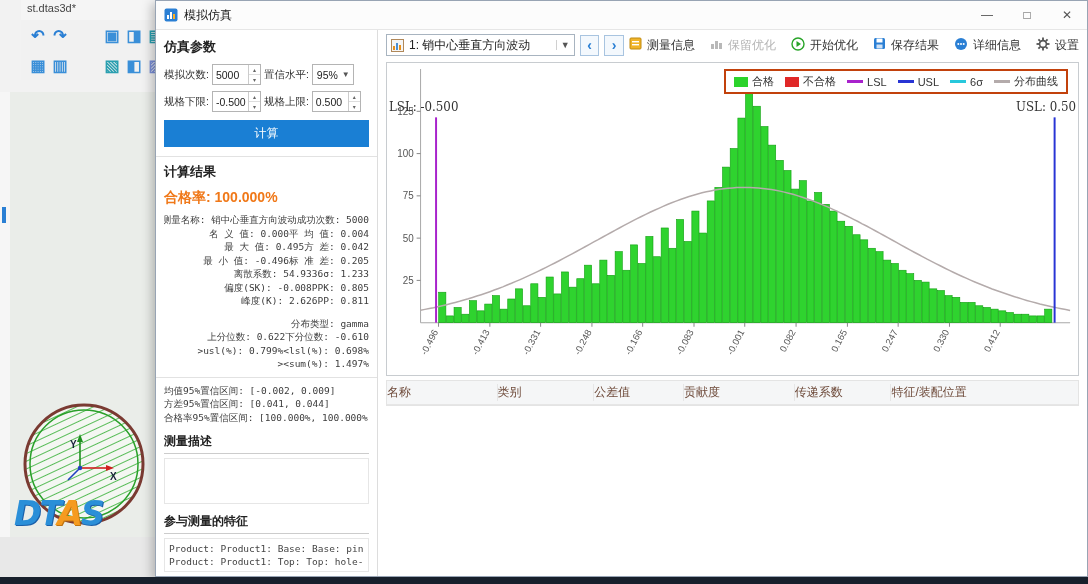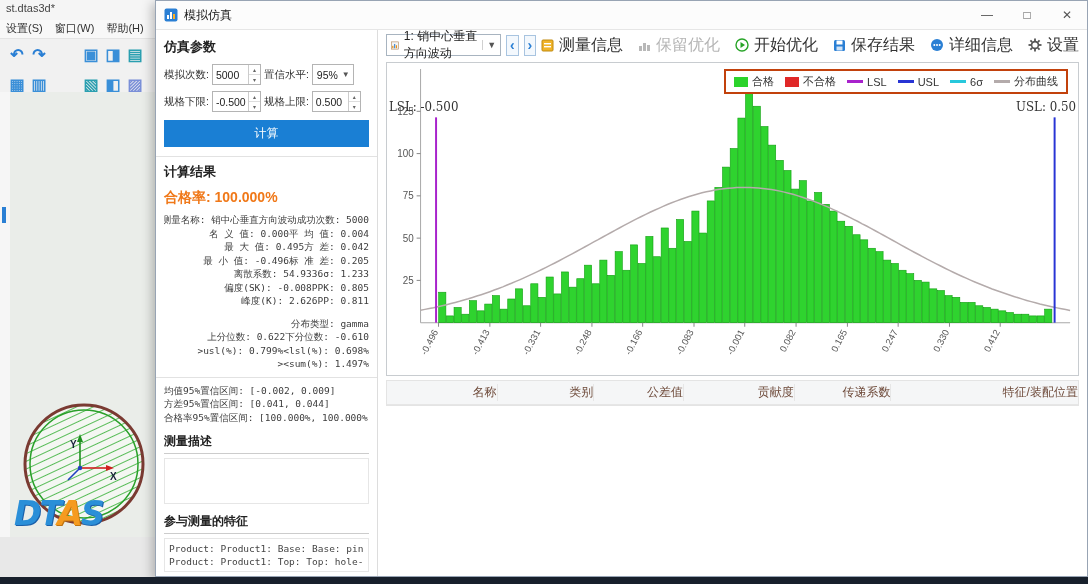--- a/index.html
+++ b/index.html
@@ -1,19 +1,19 @@
 <!DOCTYPE html>
 <html><head>
 <meta charset="utf-8">
 <style>
   html,body{margin:0;padding:0;font-family:"Liberation Sans",sans-serif;}
   #screen{position:relative;width:1088px;height:584px;background:#e8e8e8;overflow:hidden;}
 
   
-  #bgwin{position:absolute;left:0;top:0;width:160px;height:537px;background:#f2f2f2;}
+  #bgwin{position:absolute;left:0;top:0;width:160px;height:537px;background:#f2f2f2;padding-left:21px;}
   .bg-title{height:18px;font-size:11px;color:#444;padding:2px 0 0 6px;background:#f5f5f5;white-space:nowrap;}
   .bg-menu{height:17px;font-size:11px;color:#333;display:flex;gap:12px;padding:1px 0 0 6px;background:#f8f8f8;border-bottom:1px solid #e4e4e4;white-space:nowrap;}
   .bg-toolbar{display:flex;align-items:center;padding:2px 2px 2px 6px;background:#f1f1f1;height:26px;}
   .tbi{width:22px;height:22px;display:flex;align-items:center;justify-content:center;font-size:16px;font-weight:bold;}
   .viewport{position:absolute;top:92px;left:10px;right:0;bottom:0;background:#eaede9;}
   .left-strip{position:absolute;top:92px;left:0;width:10px;bottom:0;background:#f6f6f6;border-right:1px solid #ddd;}
   .strip-tick{position:absolute;top:115px;left:2px;width:4px;height:16px;background:#2a7fd4;}
   .part-svg{position:absolute;left:6px;top:304px;}
   .logo{position:absolute;left:4px;bottom:4px;font-size:33px;font-weight:bold;font-style:italic;letter-spacing:-2px;color:#2a8fd8;text-shadow:1px 1px 0 #1a5fa8;font-family:"DejaVu Sans",sans-serif;}
   .logo .logo-a{color:#f59b20;text-shadow:1px 1px 0 #c07410;}
@@ -52,50 +52,45 @@
   .features-box{border:1px solid #e6e6e6;background:#fff;margin-top:4px;padding:3px 4px;font-family:"DejaVu Sans Mono",monospace;font-size:9.5px;color:#444;line-height:13px;}
   .feature-line{white-space:nowrap;overflow:hidden;}
 
   
   .right-panel{flex:1;display:flex;flex-direction:column;min-width:0;background:#fff;}
   .chart-toolbar{height:30px;flex:0 0 30px;display:flex;align-items:center;padding:0 8px;gap:5px;}
   .measure-combo{width:202px;height:22px;border:1px solid #a8b4c0;display:flex;align-items:center;padding:8px 4px;gap:5px;background:#fff;font-size:12px;color:#222;box-sizing:border-box;}
   .measure-combo .caret{margin-left:auto;border-left:1px solid #d0d0d0;padding-left:4px;font-size:9px;color:#555;}
   .nav-btn{width:21px;height:21px;border:1px solid #a8c4e0;background:#f3f8fd;color:#2a7fd4;font-weight:bold;display:flex;align-items:center;justify-content:center;font-size:14px;box-sizing:border-box;}
   .toolbar-actions{margin-left:auto;display:flex;gap:15px;align-items:center;}
-  .action-btn{display:flex;align-items:center;gap:5px;font-size:16px;color:#333;white-space:nowrap;}
+  .action-btn{display:flex;gap:5px;font-size:12px;color:#333;white-space:nowrap;}
   .action-btn.disabled{color:#b5b5b5;}
   .chart-wrap{margin:2px 8px 0;position:relative;border:1px solid #c8ccd0;height:312px;background:#fff;flex:0 0 312px;}
   .legend{position:absolute;top:6px;right:10px;display:flex;gap:11px;align-items:center;border:2px solid #c2410c;padding:3px 8px;background:#fff;font-size:11px;color:#333;z-index:2;}
   .legend-item{display:flex;align-items:center;gap:4px;}
   .legend-swatch-rect{width:14px;height:10px;}
   .legend-swatch-line{width:16px;height:3px;}
   #chart-svg{position:absolute;left:0;top:0;width:100%;height:100%;}
   .result-table{margin:4px 8px 0;border:1px solid #e4e4e4;font-size:12px;}
   .tbl-header{display:flex;background:#f5f6f7;height:23px;align-items:center;color:#6e4a3a;border-bottom:1px solid #e6e6e6;}
   .tbl-row{display:flex;height:26px;align-items:center;color:#555;background:#fff;}
-  .tbl-cell{text-align:right;box-sizing:border-box;white-space:nowrap;overflow:hidden;}
+  .tbl-cell{text-align:left;box-sizing:border-box;white-space:nowrap;overflow:hidden;}
   .tbl-hcell{border-right:1px solid #e6e6e6;}
   .tbl-hcell:last-child{border-right:none;}
   .tbl-link{color:#4a7fd4;}
 
   #bottombar{position:absolute;left:0;bottom:0;width:100%;height:7px;background:#18202c;}
 </style>
 </head>
 <body>
 
 <div id="screen">
 
   <div id="bgwin">
     <div class="bg-title">st.dtas3d*</div>
-    <div class="bg-menu">
-      <span>设置(S)</span>
-      <span>窗口(W)</span>
-      <span>帮助(H)</span>
-    </div>
     <div class="bg-toolbar">
         <span class="tbi" style="color: rgb(42, 127, 212);">↶</span>
         <span class="tbi" style="color: rgb(42, 127, 212);">↷</span>
         <span class="tbi" style="color: rgb(58, 143, 216); margin-left: 30px;">▣</span>
         <span class="tbi" style="color: rgb(58, 143, 216);">◨</span>
         <span class="tbi" style="color: rgb(42, 159, 176);">▤</span>
       </div>
     <div class="bg-toolbar">
         <span class="tbi" style="color: rgb(58, 143, 216);">▦</span>
         <span class="tbi" style="color: rgb(58, 143, 216);">▥</span>

